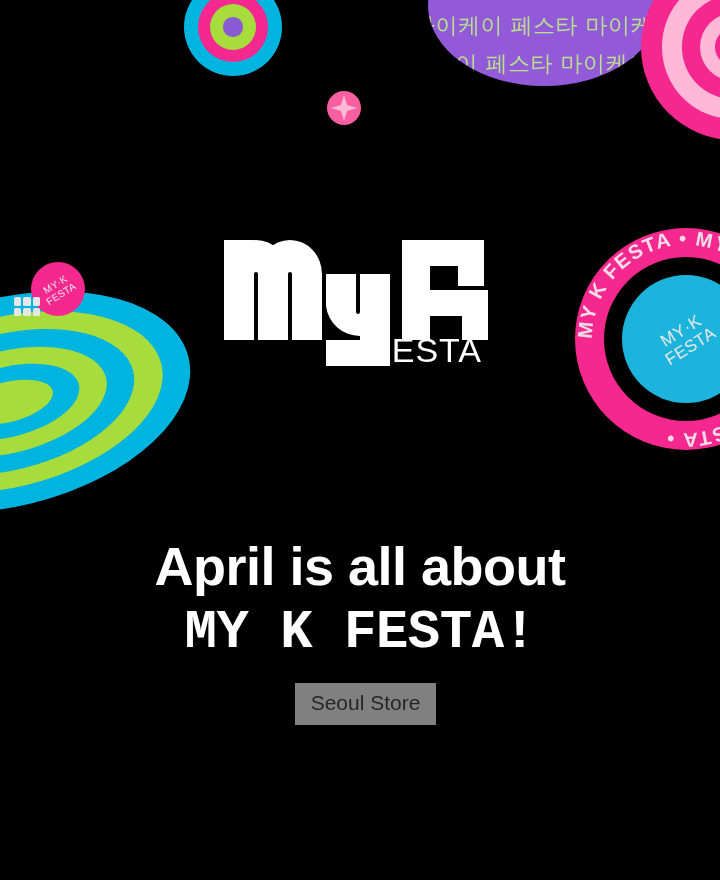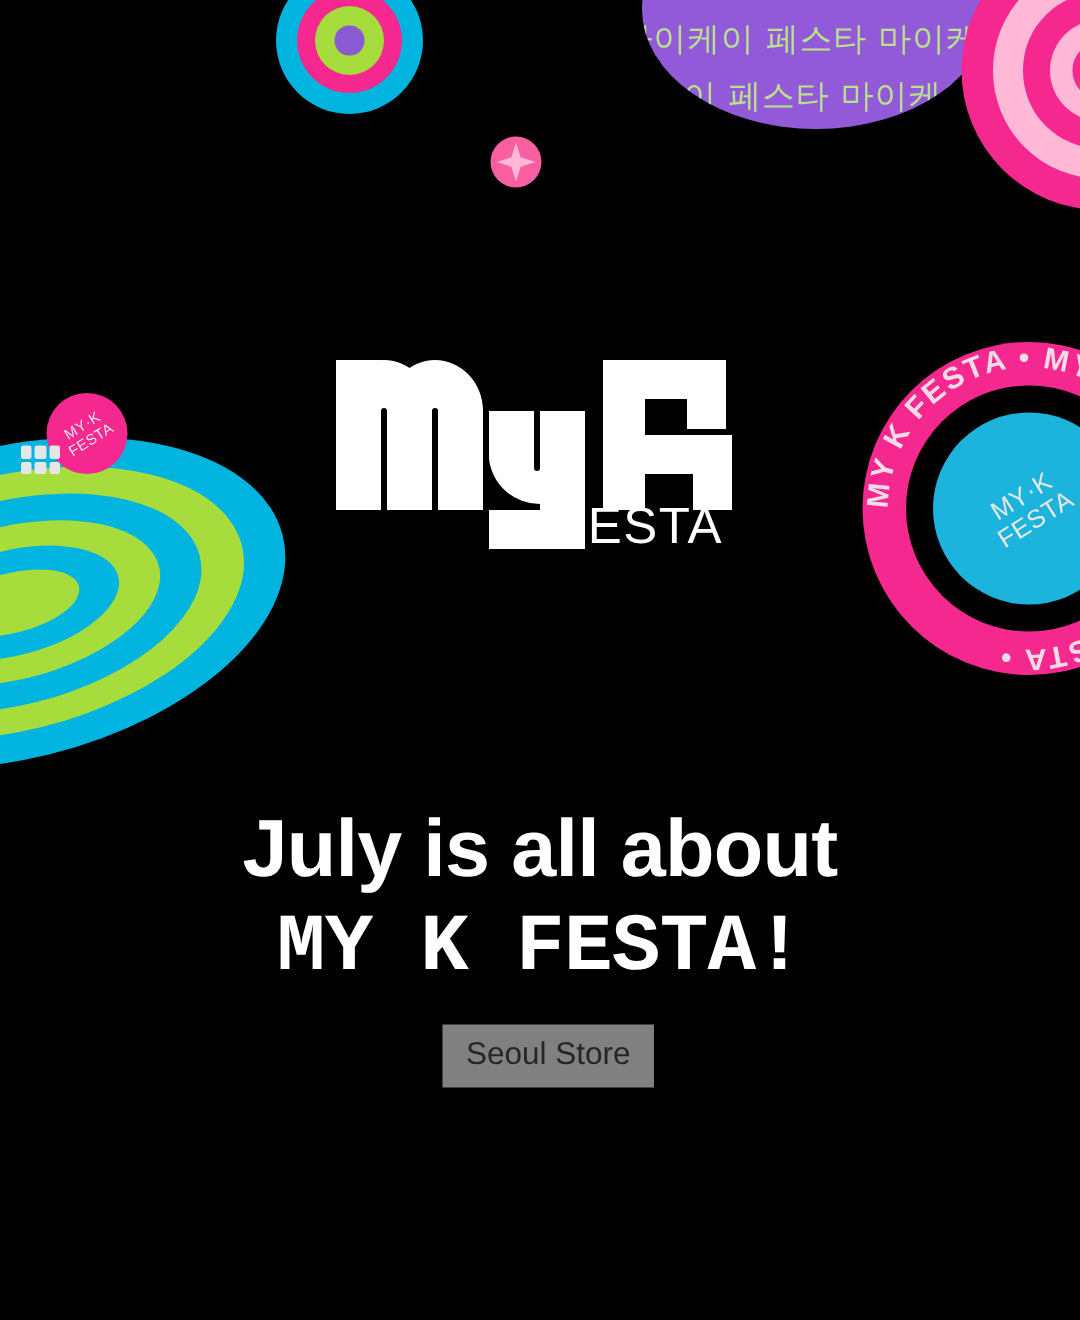--- a/index.html
+++ b/index.html
@@ -309,21 +309,21 @@
         <rect x="236" y="12" width="26" height="46"></rect>
 
         <path d="M208 62 L266 62 L266 88 L208 88 Z"></path>
         <rect x="240" y="62" width="26" height="50"></rect>
       </g>
       <text x="148" y="134" fill="#ffffff" font-family="Liberation Sans, sans-serif" font-size="34" letter-spacing="1">FESTA</text>
     </svg>
   </div>
 
   <div class="headline">
-    <span>July is all about</span>
+    <span>April is all about</span>
     <span class="l2">MY K FESTA!</span>
   </div>
 
   <div class="btn-row">
     <button class="btn">Seoul Store</button>
   </div>
 
 </div>
 
 </body></html>

